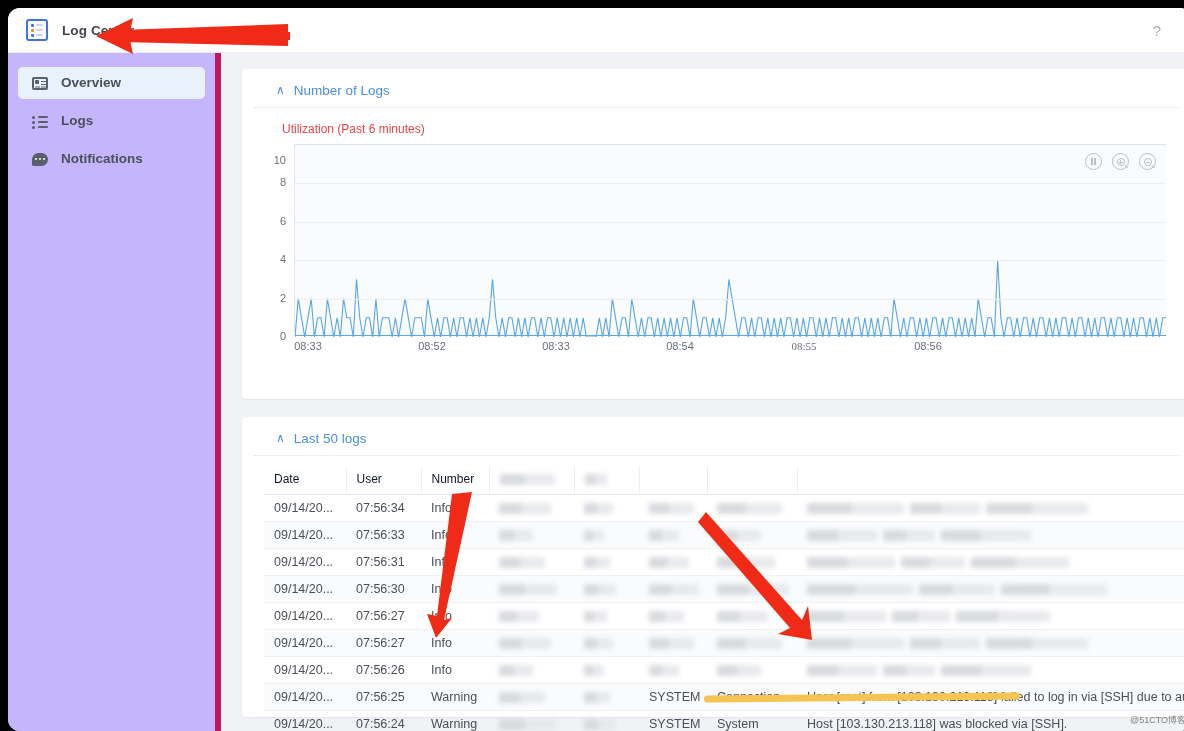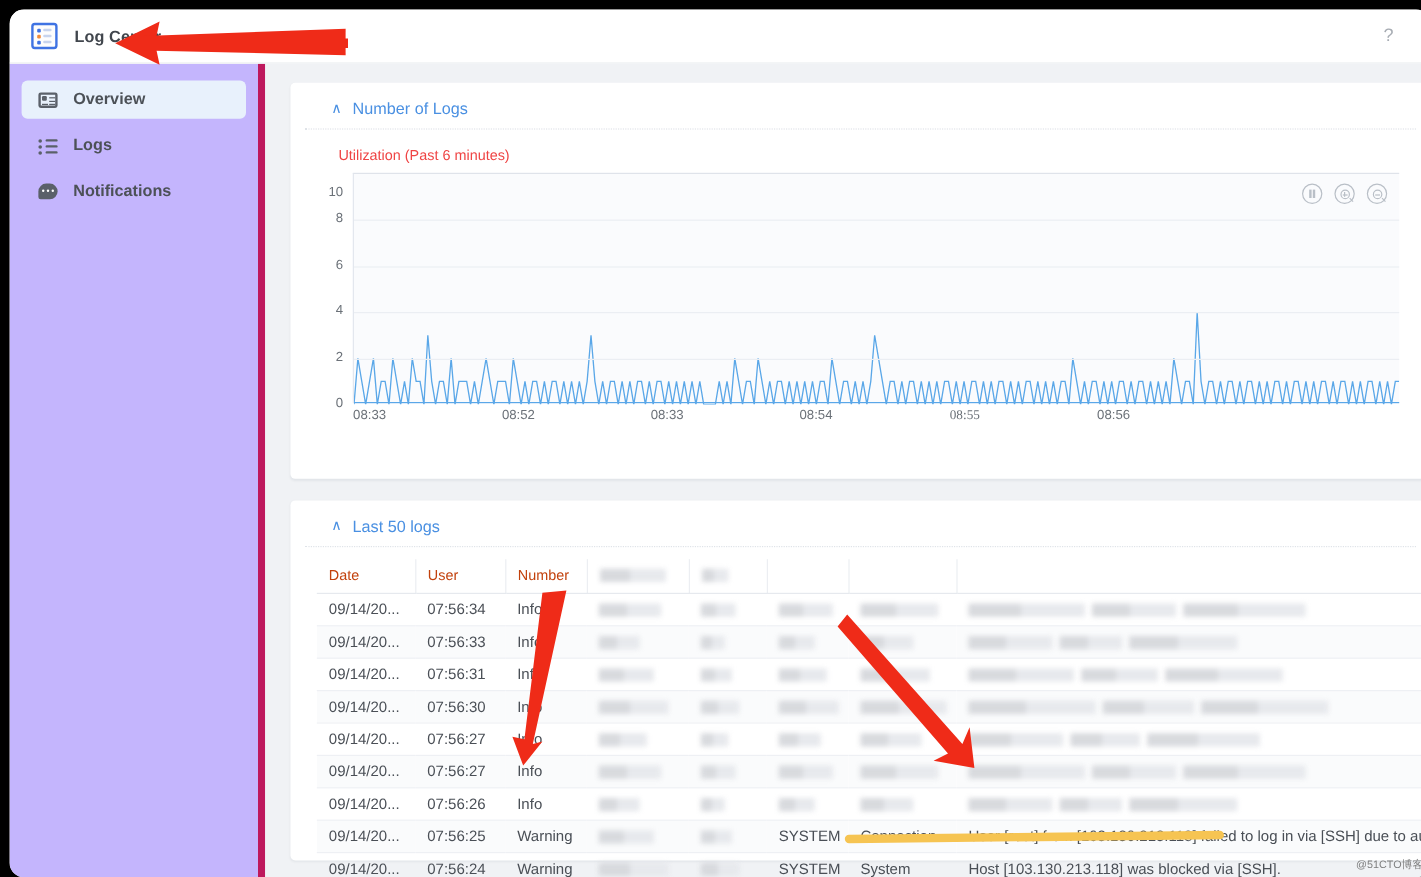--- a/index.html
+++ b/index.html
@@ -158,21 +158,21 @@
   .ctool .lens::after{content:"";position:absolute;right:-4px;bottom:-3px;width:4px;height:1.4px;background:#b9bfc7;transform:rotate(45deg);}
   .ctool .lens i{position:absolute;left:1px;top:3px;width:4px;height:1.2px;background:#b9bfc7;}
   .ctool .lens i.v{left:2.4px;top:1.6px;width:1.2px;height:4px;}
   .xaxis { position:absolute; left:30px; right:0; top:196px; height:18px; }
   .xtick { position:absolute; font-size:11px; color:#6b7178; transform: translateX(-50%); white-space:nowrap; }
 
   
   .table-wrap { padding: 10px 0 0 22px; }
   table.logs { border-collapse: collapse; width: 1150px; table-layout: fixed; }
   table.logs th {
-    font-weight: normal; font-size: 12px; color:#c2410c;
+    font-weight: normal; font-size: 12px; color:#0f172a;
     text-align: left; padding: 6px 0 8px 10px;
     border-bottom: 1px solid #e6e9ee;
     border-right: 1px solid #eceef2;
   }
   table.logs td {
     font-size: 12.5px; color:#4a4f56;
     padding: 6px 0 6px 10px; height: 24.5px;
     border-bottom: 1px solid #eef0f4;
     white-space: nowrap; overflow: hidden;
   }

